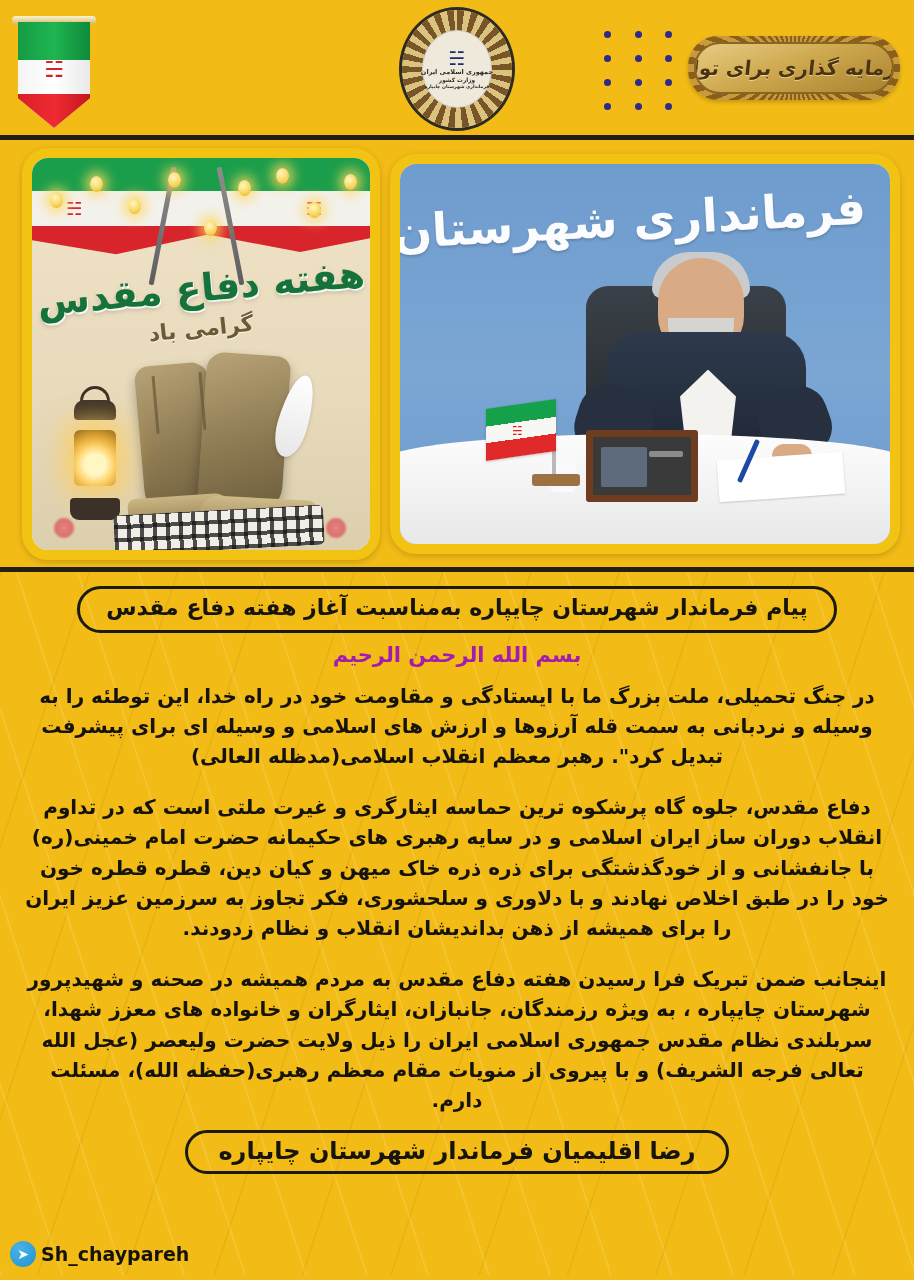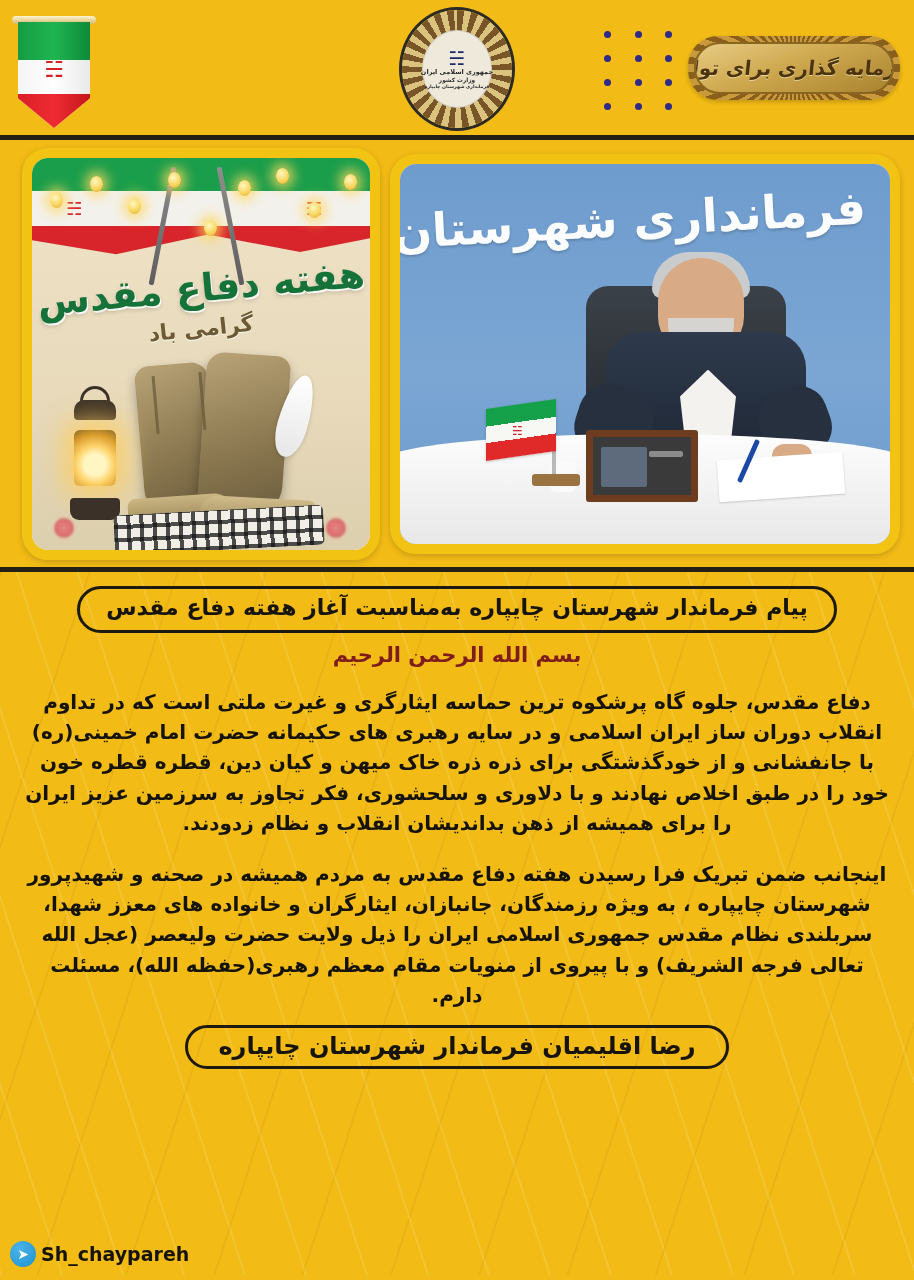--- a/index.html
+++ b/index.html
@@ -363,21 +363,21 @@
     font-weight: 700;
     color: #16140d;
     line-height: 1.3;
     background: transparent;
   }
 
   .bismillah {
     margin-top: 10px;
     font-size: 21px;
     font-weight: 700;
-    color: #7f1d1d;
+    color: #a21caf;
   }
 
   .para {
     margin-top: 14px;
     font-size: 20px;
     line-height: 1.52;
     font-weight: 700;
     color: #15130c;
     text-align: center;
     padding: 0 6px;
@@ -535,20 +535,21 @@
     </div>
   </div>
 
   <div class="body-band">
     <div class="body-inner">
 
       <div class="pill">پیام فرماندار شهرستان چایپاره به‌مناسبت آغاز هفته دفاع مقدس</div>
 
       <div class="bismillah">بسم الله الرحمن الرحیم</div>
 
+      <div class="para">در جنگ تحمیلی، ملت بزرگ ما با ایستادگی و مقاومت خود در راه خدا، این توطئه را به وسیله و نردبانی به سمت قله آرزوها و ارزش های اسلامی و وسیله ای برای پیشرفت تبدیل کرد". رهبر معظم انقلاب اسلامی(مدظله العالی)</div>
       <div class="para tight">دفاع مقدس، جلوه گاه پرشکوه ترین حماسه ایثارگری و غیرت ملتی است که در تداوم انقلاب دوران ساز ایران اسلامی و در سایه رهبری های حکیمانه حضرت امام خمینی(ره) با جانفشانی و از خودگذشتگی برای ذره ذره خاک میهن و کیان دین، قطره قطره خون خود را در طبق اخلاص نهادند و با دلاوری و سلحشوری، فکر تجاوز به سرزمین عزیز ایران را برای همیشه از ذهن بداندیشان انقلاب و نظام زدودند.</div>
       <div class="para tight">اینجانب ضمن تبریک فرا رسیدن هفته دفاع مقدس به مردم همیشه در صحنه و شهیدپرور شهرستان چایپاره ، به ویژه رزمندگان، جانبازان، ایثارگران و خانواده های معزز شهدا، سربلندی نظام مقدس جمهوری اسلامی ایران را ذیل ولایت حضرت ولیعصر (عجل الله تعالی فرجه الشریف) و با پیروی از منویات مقام معظم رهبری(حفظه الله)، مسئلت دارم.</div>
 
       <div class="sign-pill">رضا اقلیمیان فرماندار شهرستان چایپاره</div>
 
       
     </div>
 
     <div class="tg-badge">
       <span class="tg-icon">➤</span>

